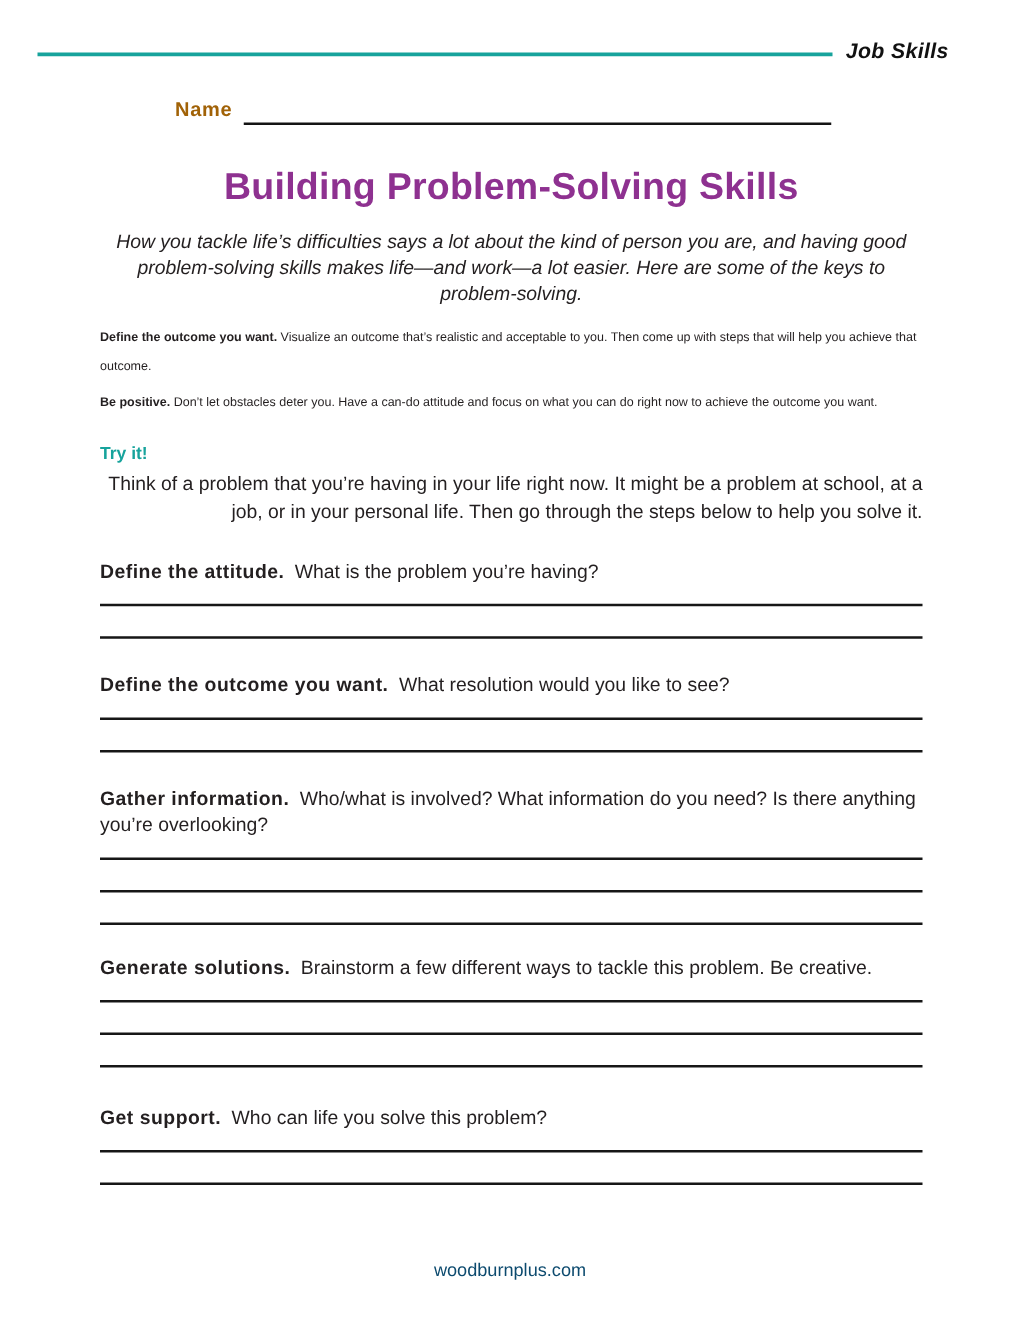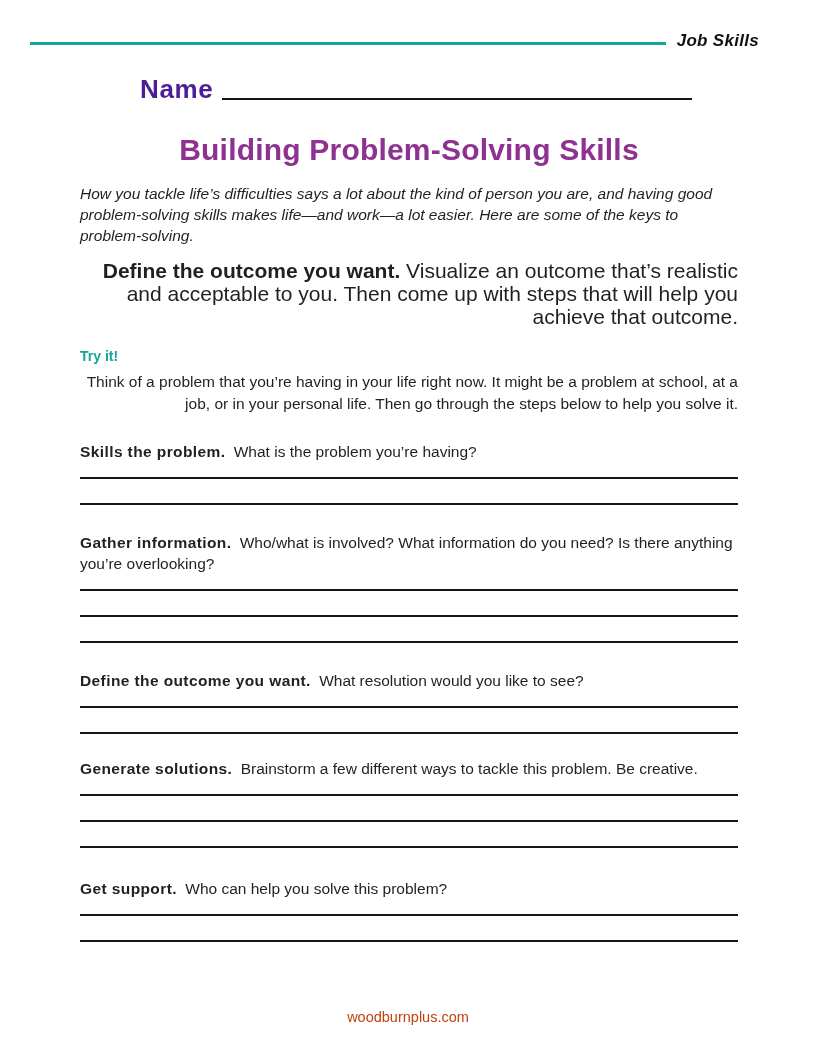--- a/index.html
+++ b/index.html
@@ -38,24 +38,24 @@
 
   
   .name-row {
     position: absolute;
     top: 78px;
     left: 140px;
     display: flex;
     align-items: flex-end;
   }
   .name-label {
-    font-size: 26px;
+    font-size: 16px;
     font-weight: bold;
     letter-spacing: 0.6px;
-    color: #4c1d95;
+    color: #a16207;
     line-height: 22px;
   }
   .name-line {
     width: 470px;
     height: 21px;
     margin-left: 9px;
     border-bottom: 2px solid #141414;
   }
 
   
@@ -73,27 +73,27 @@
     font-weight: bold;
     letter-spacing: 0.2px;
     color: var(--title-purple, #8E3190);
   }
 
   .intro {
     margin-top: 15px;
     font-style: italic;
     font-size: 15.5px;
     line-height: 21px;
+    text-align: center;
   }
 
   .key {
     margin-top: 13px;
-    font-size: 21px;
+    font-size: 10px;
     line-height: 23px;
-    text-align: right;
   }
   .key + .key { margin-top: 6px; }
   .key .lead { font-weight: bold; }
 
   .tryit-heading {
     margin-top: 17px;
     font-size: 14px;
     line-height: 22px;
     font-weight: bold;
     color: var(--accent-teal, #17A39C);
@@ -124,21 +124,21 @@
   }
   .rule.first { height: 17px; }
 
   .footer {
     position: absolute;
     top: 1009px;
     left: 0;
     width: 100%;
     text-align: center;
     font-size: 14.5px;
-    color: #c2410c;
+    color: #0c4a6e;
   }
 </style>
 </head>
 <body>
 
 <div class="page">
 
   <div class="header-rule"></div>
   <div class="tagline">Job Skills</div>
 
@@ -150,66 +150,70 @@
   <div class="content">
 
     <h1 class="title">Building Problem-Solving Skills</h1>
 
     <p class="intro">How you tackle life’s difficulties says a lot about the kind of person you are, and having good problem-solving skills makes life—and work—a lot easier. Here are some of the keys to problem-solving.</p>
 
     <p class="key">
       <span class="lead">Define the outcome you want.</span>
       <span>Visualize an outcome that’s realistic and acceptable to you. Then come up with steps that will help you achieve that outcome.</span>
     </p>
+    <p class="key">
+      <span class="lead">Be positive.</span>
+      <span>Don’t let obstacles deter you. Have a can-do attitude and focus on what you can do right now to achieve the outcome you want.</span>
+    </p>
 
     <p class="tryit-heading">Try it!</p>
     <p class="tryit-instructions">Think of a problem that you’re having in your life right now. It might be a problem at school, at a job, or in your personal life. Then go through the steps below to help you solve it.</p>
 
     <section class="step">
       <p class="step-heading">
-        <span class="step-lead">Skills the problem.</span>
+        <span class="step-lead">Define the attitude.</span>
         <span class="step-prompt">What is the problem you’re having?</span>
+      </p>
+      <div class="rule first"></div>
+      <div class="rule"></div>
+    </section>
+
+    <section class="step">
+      <p class="step-heading">
+        <span class="step-lead">Define the outcome you want.</span>
+        <span class="step-prompt">What resolution would you like to see?</span>
       </p>
       <div class="rule first"></div>
       <div class="rule"></div>
     </section>
 
     <section class="step">
       <p class="step-heading">
         <span class="step-lead">Gather information.</span>
         <span class="step-prompt">Who/what is involved? What information do you need? Is there anything you’re overlooking?</span>
       </p>
       <div class="rule first"></div>
       <div class="rule"></div>
       <div class="rule"></div>
     </section>
 
-    <section class="step">
-      <p class="step-heading">
-        <span class="step-lead">Define the outcome you want.</span>
-        <span class="step-prompt">What resolution would you like to see?</span>
-      </p>
-      <div class="rule first"></div>
-      <div class="rule"></div>
-    </section>
-
     <section class="step mt-sm">
       <p class="step-heading">
         <span class="step-lead">Generate solutions.</span>
         <span class="step-prompt">Brainstorm a few different ways to tackle this problem. Be creative.</span>
       </p>
       <div class="rule first"></div>
       <div class="rule"></div>
       <div class="rule"></div>
     </section>
 
     <section class="step mt-lg">
       <p class="step-heading">
         <span class="step-lead">Get support.</span>
-        <span class="step-prompt">Who can help you solve this problem?</span>
+        <span class="step-prompt">Who can life you solve this problem?</span>
       </p>
       <div class="rule first"></div>
       <div class="rule"></div>
     </section>
 
   </div>
 
   <div class="footer">woodburnplus.com</div>
 
 </div>

